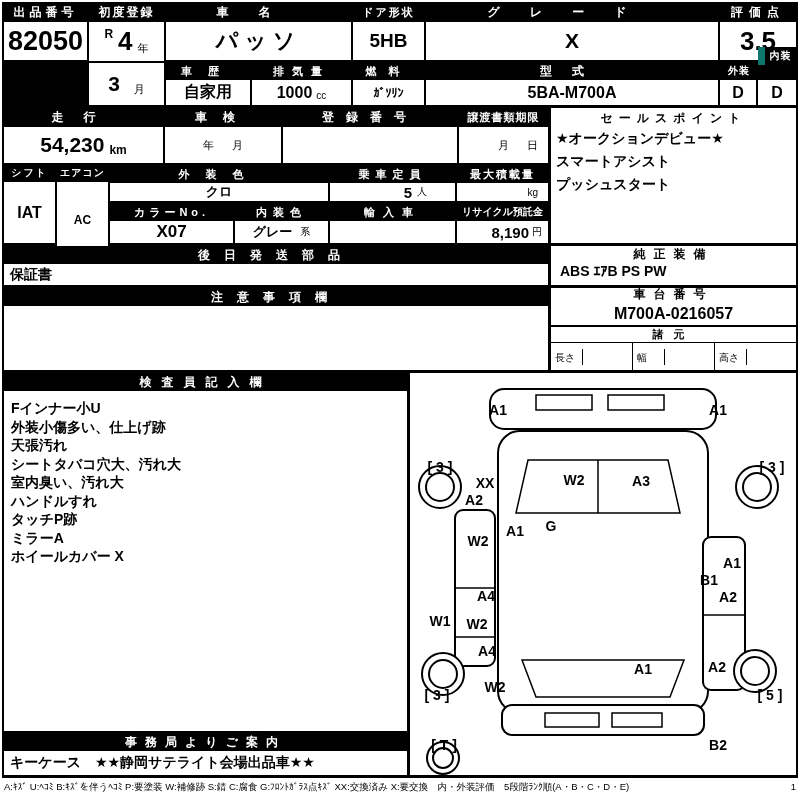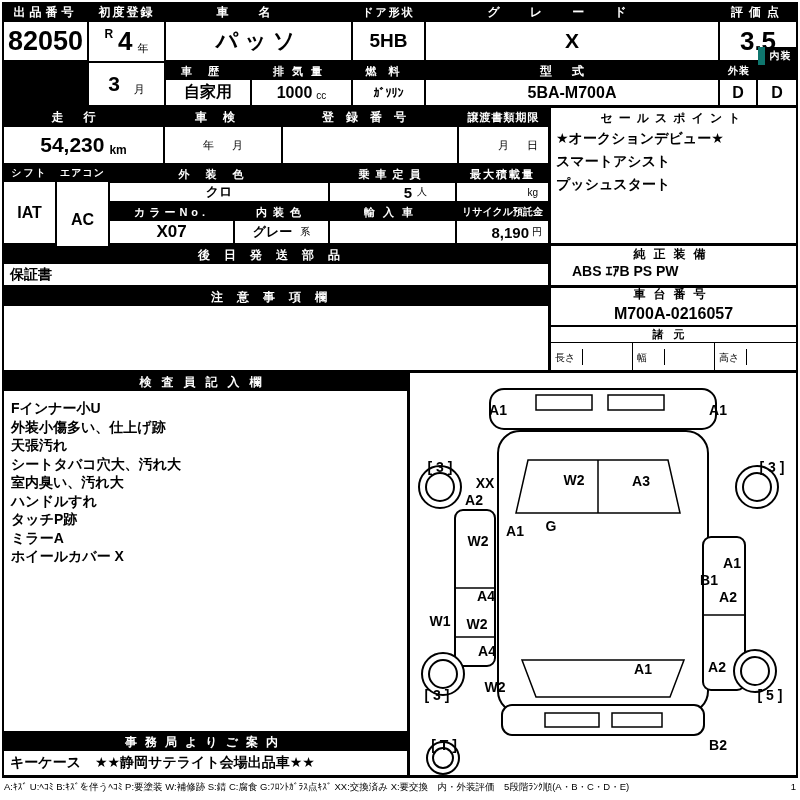--- a/index.html
+++ b/index.html
@@ -128,21 +128,21 @@
       <div class="sp-line">プッシュスタート</div>
     </div>
 
     <div class="hdr" style="left:2px;top:163px;width:51px;height:15px">
         <span class="f10 ls2">シフト</span>
       </div>
     <div class="hdr" style="left:55px;top:163px;width:51px;height:15px">
         <span class="f10 ls1">エアコン</span>
       </div>
     <div class="cell c" style="left:2px;top:180px;width:51px;height:61px;font-size:16px;font-weight:bold">IAT</div>
-    <div class="cell c" style="left:55px;top:180px;width:51px;height:76px;font-size:16px;font-weight:bold">AC</div>
+    <div class="cell c" style="left:55px;top:180px;width:51px;height:76px;font-size:12px;font-weight:bold">AC</div>
 
     <div class="hdr" style="left:108px;top:163px;width:218px;height:18px">
         <span class="ls16 f11">外装色</span>
       </div>
     <div class="hdr" style="left:328px;top:163px;width:125px;height:18px">
         <span class="ls6 f11">乗車定員</span>
       </div>
     <div class="hdr" style="left:455px;top:163px;width:91px;height:18px">
         <span class="ls2 f11">最大積載量</span>
       </div>
@@ -182,21 +182,21 @@
 
     <div class="hdr" style="left:2px;top:244px;width:544px;height:18px">
         <span class="ls14">後日発送部品</span>
       </div>
     <div class="cell l" style="left:2px;top:262px;width:544px;height:21px;padding-left:6px;font-size:14px;font-weight:bold">保証書</div>
 
     <div class="cell" style="left:549px;top:244px;width:245px;height:39px">
       <div class="whdr f12" style="height:17px">
           <span class="ls8">純正装備</span>
         </div>
-      <div class="l" style="padding-left:21px;font-size:14px;font-weight:bold">ABS ｴｱB PS PW</div>
+      <div class="l" style="padding-left:9px;font-size:14px;font-weight:bold">ABS ｴｱB PS PW</div>
     </div>
 
     <div class="hdr" style="left:2px;top:286px;width:544px;height:18px">
         <span class="ls14">注意事項欄</span>
       </div>
     <div class="cell" style="left:2px;top:304px;width:544px;height:64px"></div>
 
     <div class="cell" style="left:549px;top:286px;width:245px;height:82px">
       <div class="whdr f12" style="height:15px">
           <span class="ls8">車台番号</span>

